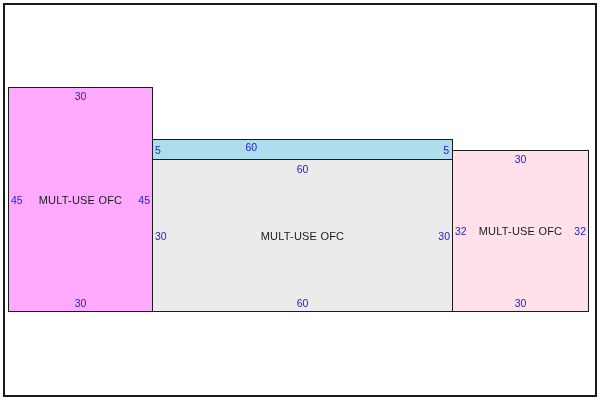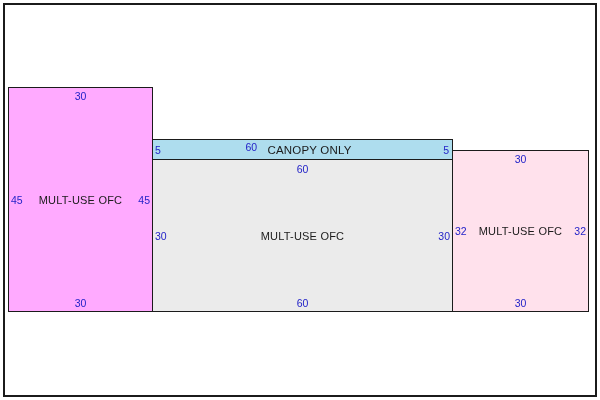--- a/index.html
+++ b/index.html
@@ -176,21 +176,20 @@
     <span class="dim" id="center-dim-top">60</span>
     <span class="dim dim-left">30</span>
     <span class="room-name">MULT-USE OFC</span>
     <span class="dim dim-right">30</span>
     <span class="dim dim-bottom">60</span>
   </div>
 
   <div class="room" id="canopy-strip" style="background: rgb(174, 221, 238);">
     <span class="canopy-dim-side canopy-dim-left">5</span>
     <span class="canopy-dim-top">60</span>
-    <span class="canopy-name">CANOPY ONLY</span>
     <span class="canopy-dim-side canopy-dim-right">5</span>
   </div>
 
   <div class="room" id="room-right" style="background: rgb(255, 225, 236);">
     <span class="dim dim-top">30</span>
     <span class="dim dim-left">32</span>
     <span class="room-name">MULT-USE OFC</span>
     <span class="dim dim-right">32</span>
     <span class="dim dim-bottom">30</span>
   </div>

